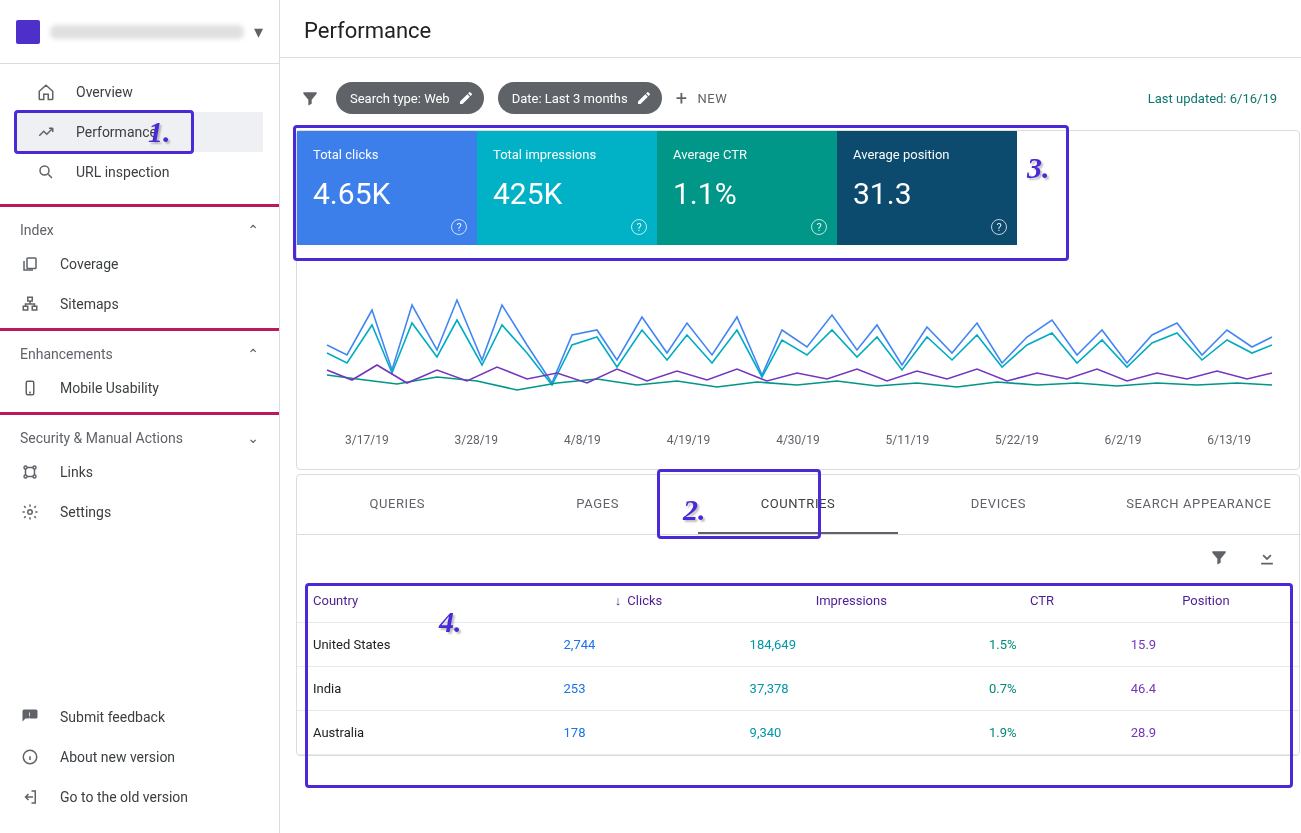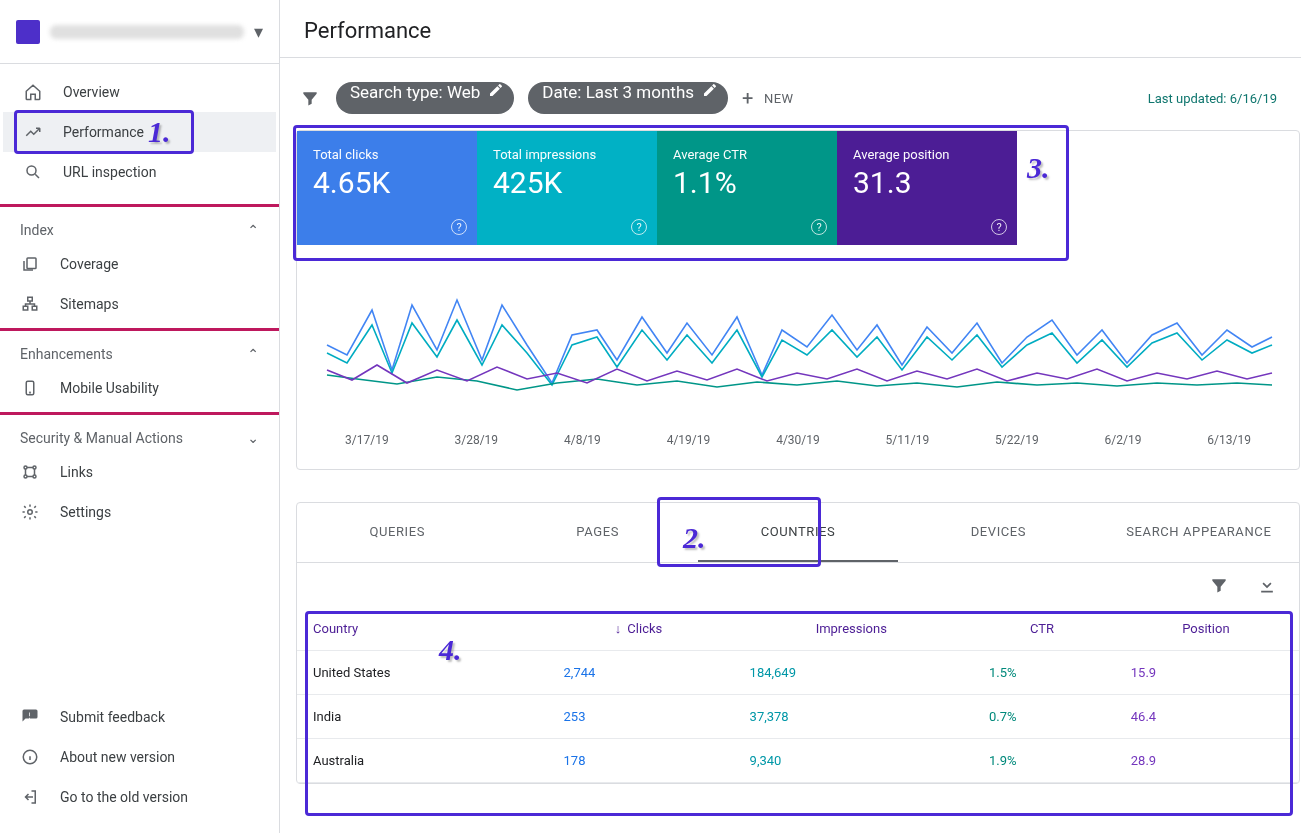--- a/index.html
+++ b/index.html
@@ -32,21 +32,21 @@
   width: 24px; height: 24px; background: #4d2fc9; border-radius: 2px;
 }
 .site-name {
   flex: 1;
   height: 14px;
   background: #e0e0e0;
   filter: blur(2px);
   border-radius: 6px;
 }
 .chevron-down { color: #5f6368; font-size: 18px; }
-.nav-list { padding: 8px 3px; }
+.nav-list { padding: 8px 16px; }
 .nav-item {
   display: flex; align-items: center; gap: 20px;
   height: 40px; padding: 0 20px;
   color: #3c4043; font-size: 14px;
   cursor: pointer;
 }
 .nav-item.active { background: #eef0f3; }
 .nav-item .icon { width: 20px; height: 20px; display:flex; align-items:center; justify-content:center; color:#5f6368; }
 .nav-section-hdr {
   display: flex; align-items: center; justify-content: space-between;
@@ -87,22 +87,22 @@
 }
 .content-wrap { padding: 16px 0 0 16px; }
 .filter-bar {
   display: flex; align-items: center; gap: 14px;
   padding: 8px 16px 16px 2px;
 }
 .filter-icon { color:#5f6368; width:24px; display:flex; justify-content:center; }
 .chip {
   background: #5f6368; color: #fff;
   border-radius: 16px; height: 32px;
-  display: flex; align-items: flex-start;
-  padding: 0 10px 0 14px; font-size: 17px; gap: 8px;
+  display: flex; align-items: center;
+  padding: 0 10px 0 14px; font-size: 13px; gap: 8px;
 }
 .chip svg { width:16px; height:16px; fill:#fff; }
 .add-new {
   display:flex; align-items:center; gap:10px;
   color:#5f6368; font-size:13px; letter-spacing:.5px;
 }
 .last-updated {
   margin-left: auto; color:#0f766e; font-size:13px;
   padding-right: 8px;
 }
@@ -110,41 +110,41 @@
   background:#fff; border:1px solid #dadce0; border-radius:4px;
   width: 1004px;
   padding-bottom: 12px;
 }
 .metric-cards { display:flex; }
 .metric-card {
   width:180px; height:114px; color:#fff;
   padding:16px; position:relative;
 }
 .metric-card .label { font-size:13px; opacity:.98; font-weight:400; }
-.metric-card .value { font-size:30px; font-weight:400; margin-top:3px; }
+.metric-card .value { font-size:30px; font-weight:400; margin-top:14px; }
 .metric-card .help {
   position:absolute; bottom:10px; right:10px;
   width:16px; height:16px; border:1.2px solid rgba(255,255,255,.75);
   border-radius:50%; font-size:11px; color:rgba(255,255,255,.9);
   display:flex; align-items:center; justify-content:center;
 }
 .c-blue { background:#3c7eea; }
 .c-teal { background:#01b1c5; }
 .c-green{ background:#009688; }
-.c-purple{ background:#4c1d95; }
+.c-purple{ background:#0c4a6e; }
 .chart-area {
   padding: 30px 20px 10px;
 }
 .x-axis {
   display:flex; justify-content:space-between;
   color:#5f6368; font-size:12px; padding:8px 28px 0;
 }
 .tabs-panel {
   background:#fff; border:1px solid #dadce0; border-radius:4px;
-  width:1004px; margin-top:32px;
+  width:1004px; margin-top:4px;
 }
 .tabs {
   display:flex; height:60px; border-bottom:1px solid #dadce0;
 }
 .tab {
   flex:1; display:flex; align-items:center; justify-content:center;
   color:#5f6368; font-size:13px; letter-spacing:.6px;
   border-bottom:2px solid transparent;
 }
 .tab.active { color:#3c4043; border-bottom-color:#5f6368; }

